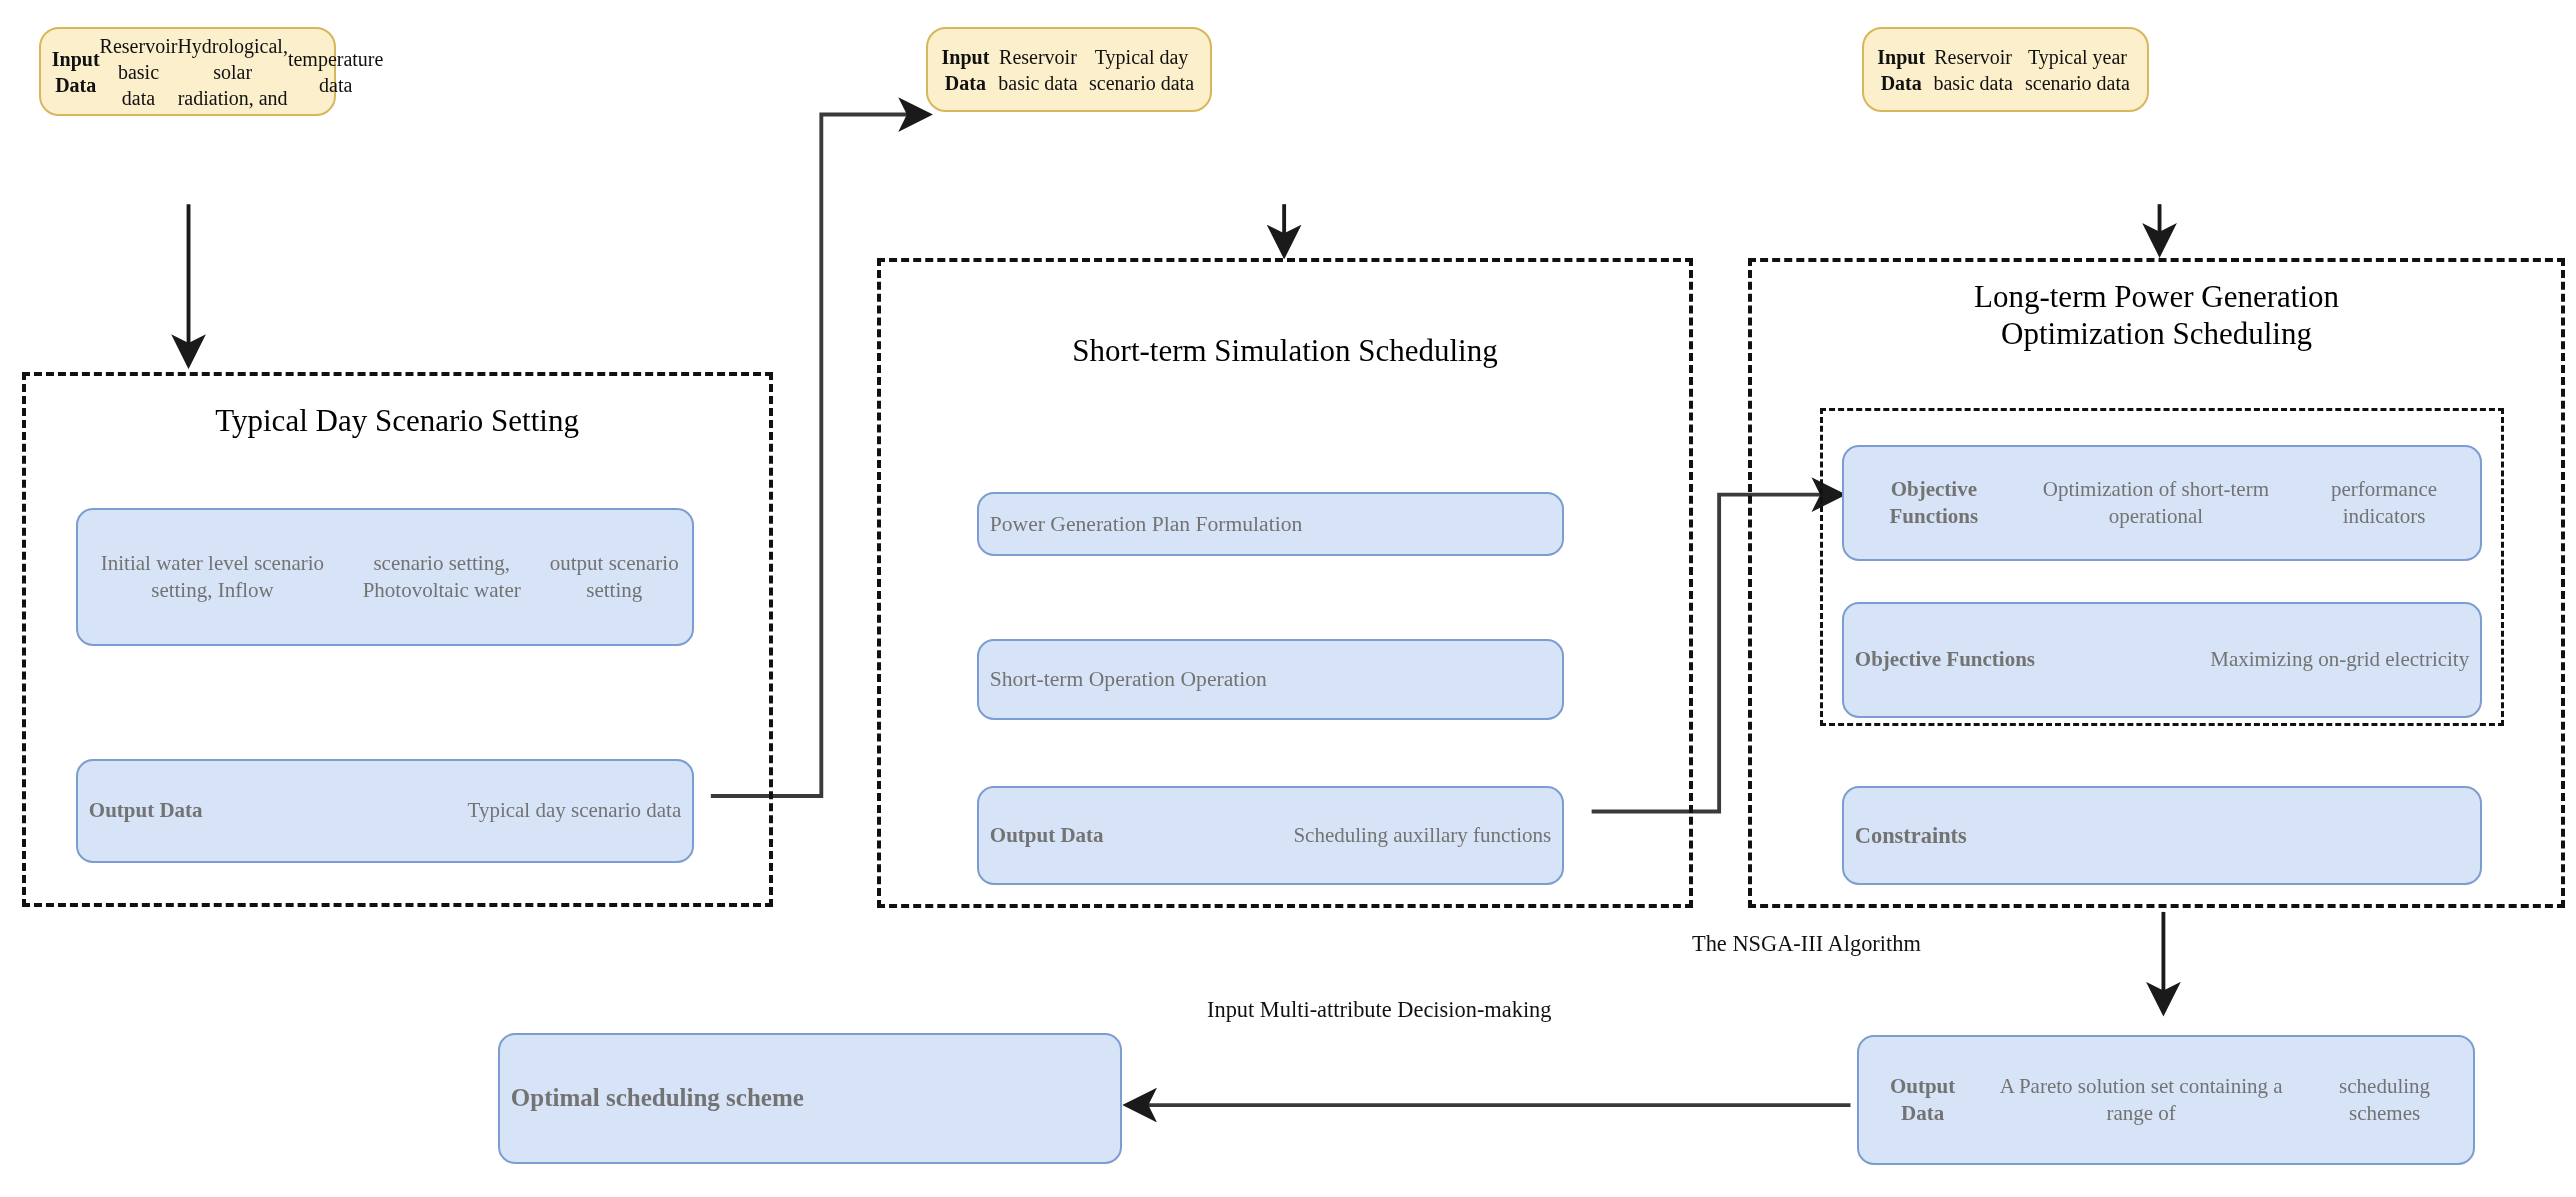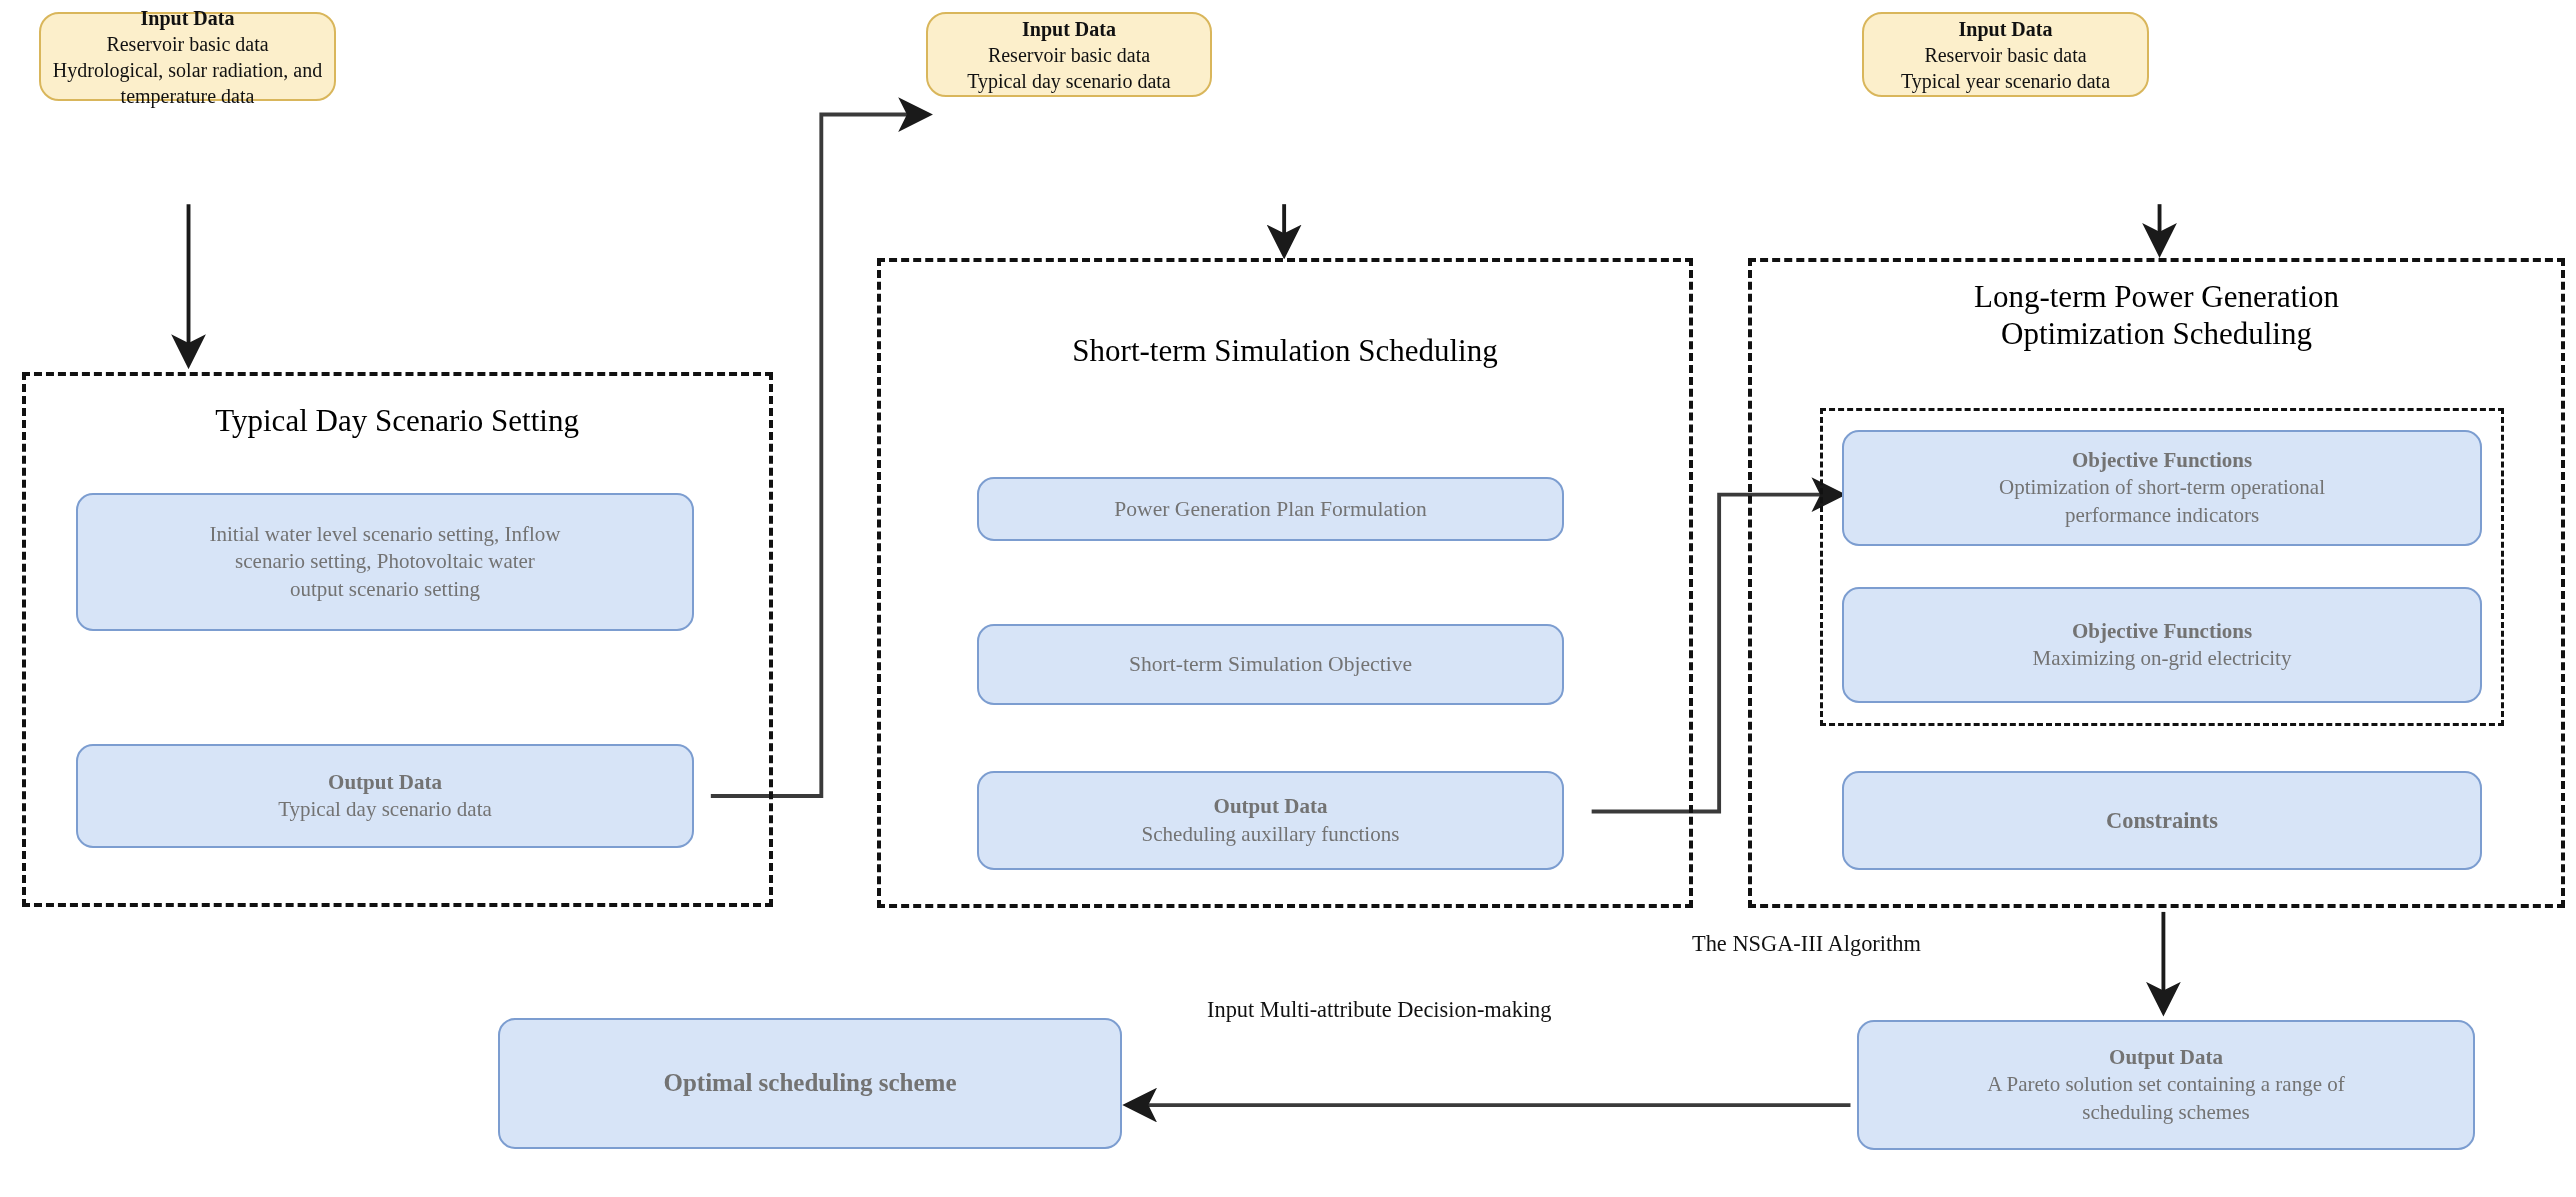--- a/index.html
+++ b/index.html
@@ -7,25 +7,26 @@
     width: 2576px; height: 1198px;
     background: #ffffff;
     font-family: "Liberation Serif", "DejaVu Serif", serif;
     overflow: hidden;
   }
   #stage { position: relative; width: 2576px; height: 1198px; }
 
   
   .node {
     position: absolute;
-    display: flex; flex-direction: column;
-    align-items: center; justify-content: center;
+    display: flex; flex-direction: row;
+    align-items: center; justify-content: space-between;
     text-align: center;
     line-height: 1.30;
     padding: 4.6px 10.8px;
+    margin-top: 15px;
   }
   .node .ttl { font-weight: bold; }
   .node .sub { font-weight: normal; }
 
   .yellow {
     background: #FCEFCB;
     border: 2.3px solid #D9B65B;
     border-radius: 20px;
     color: #111;
   }
@@ -129,21 +130,21 @@
 
   <div class="group" style="left:877px; top:258px; width:816px; height:650px;"></div>
 
   <div class="group-title" style="left:877px; top:332px; width:816px; font-size:31px;">Short-term Simulation Scheduling</div>
 
   <div class="node blue" style="left:977px; top:477px; width:587px; height:64px; font-size:21.6px;">
     <div class="sub">Power Generation Plan Formulation</div>
   </div>
 
   <div class="node blue" style="left:977px; top:624px; width:587px; height:81px; font-size:21.6px;">
-    <div class="sub">Short-term Simulation Objective</div>
+    <div class="sub">Short-term Operation Operation</div>
   </div>
 
   <div class="node blue" style="left:977px; top:771px; width:587px; height:99px; font-size:21px;">
     <div class="ttl">Output Data</div>
     <div class="sub">Scheduling auxillary functions</div>
   </div>
 
   <div class="group" style="left:1748px; top:258px; width:817px; height:650px;"></div>
 
   <div class="group-title" style="left:1748px; top:278px; width:817px; font-size:31px;">

